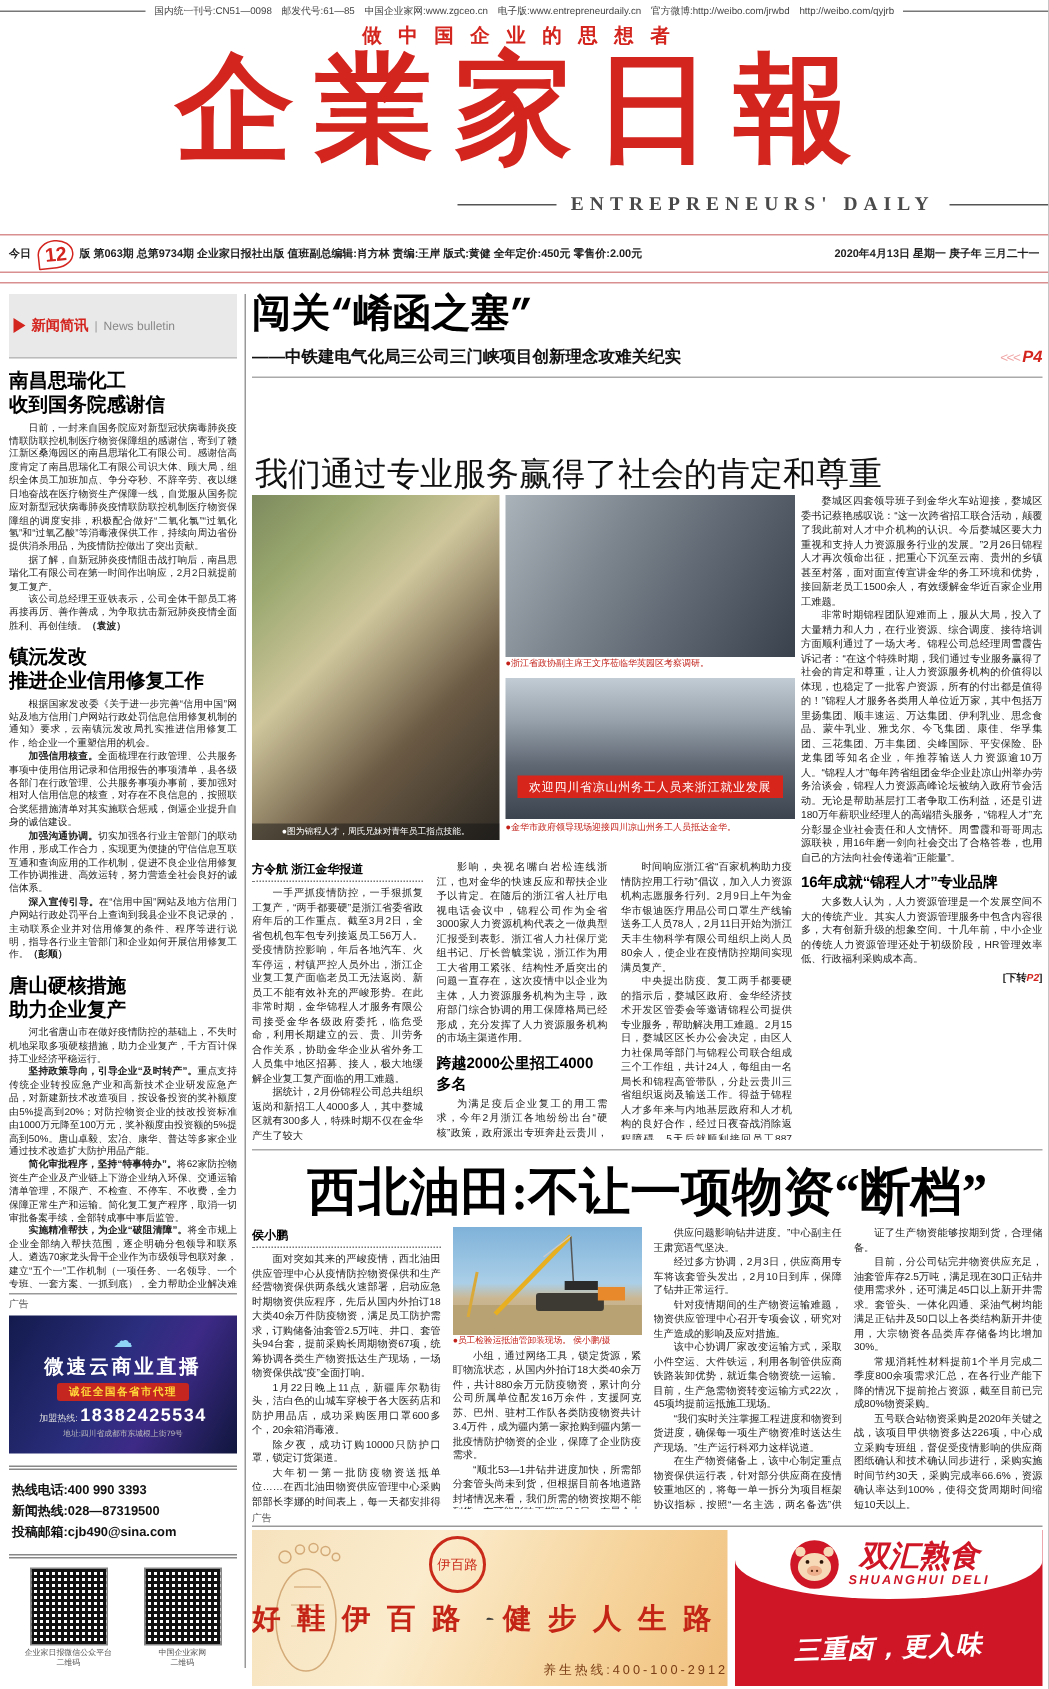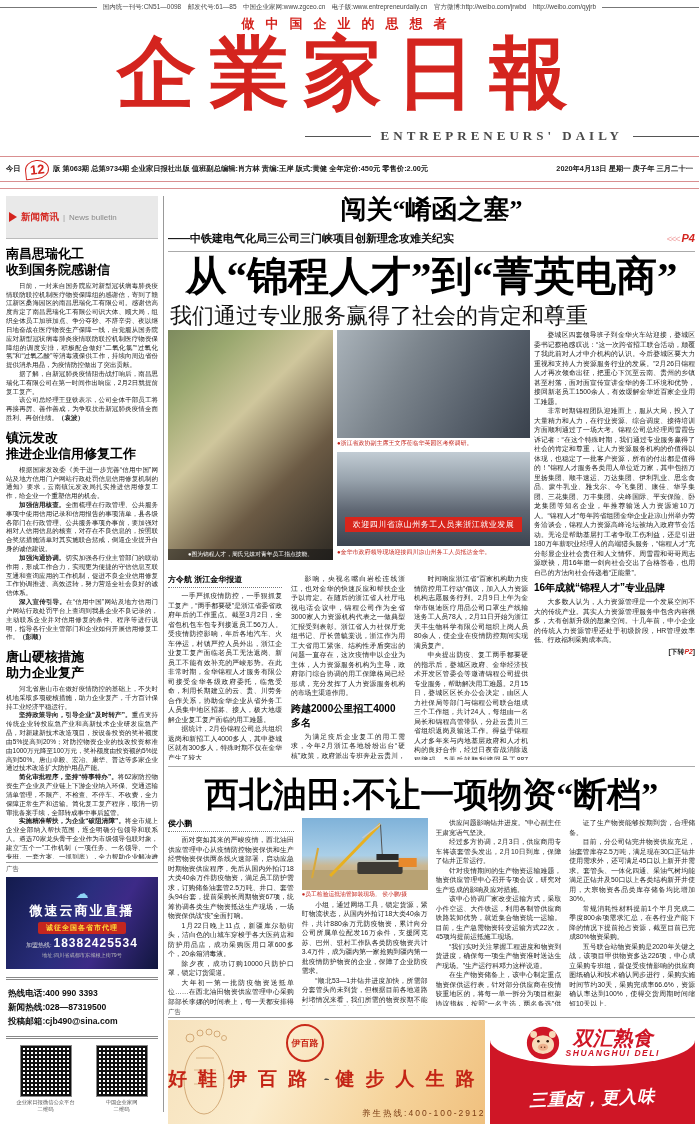--- a/index.html
+++ b/index.html
@@ -58,21 +58,21 @@
   .contact div{font-size:8.6px;font-weight:bold;color:#111;white-space:nowrap;}
   .qr-row{flex:1;display:flex;justify-content:space-around;align-items:flex-start;padding-top:6px;}
   .qr-item{display:flex;flex-direction:column;align-items:center;gap:2px;}
   .qr{width:50px;height:50px;border:1px solid #888;
       background-image:repeating-linear-gradient(0deg,#111 0 2px,transparent 2px 4px),
                        repeating-linear-gradient(90deg,#111 0 2px,#fff 2px 4px);}
   .qr-cap{font-size:5.3px;color:#555;text-align:center;white-space:pre-line;line-height:1.3;}
   
   .main{position:absolute;top:196px;left:168px;width:527px;height:930px;}
   .kicker{position:absolute;top:0;left:0;width:527px;}
-  .kicker .kt{font-family:Liberation Serif, serif;font-weight:900;font-size:26px;line-height:1.1;color:#000;text-align:center;}
+  .kicker .kt{font-family:Liberation Mono, monospace;font-weight:900;font-size:26px;line-height:1.1;color:#000;}
   .kicker .krow{display:flex;justify-content:space-between;align-items:baseline;margin-top:3px;}
   .kicker .ks{font-size:11px;font-weight:bold;color:#111;}
   .kicker .arrows{color:#f0a3a3;font-size:9px;letter-spacing:-1px;margin-right:2px;}
   .kicker .pnum{color:#d4241e;font-weight:bold;font-style:italic;font-size:11px;}
   .rule1{position:absolute;top:55px;left:0;width:527px;border-top:1px solid #aaa;}
   .h1{position:absolute;top:58px;left:0;width:527px;text-align:center;white-space:nowrap;
       font-family:"Liberation Serif","DejaVu Serif",serif;font-weight:900;font-size:41px;line-height:1.1;color:#000;}
   .sub1{position:absolute;top:105px;left:2px;width:527px;font-size:22px;font-weight:500;color:#111;white-space:nowrap;}
   
   .photorow{position:absolute;top:134px;left:0;width:362px;height:238px;}
@@ -109,21 +109,21 @@
          background:linear-gradient(180deg,#7fb2d9 0%,#aacfe8 52%,#cbb audio893 66%,#b5a07a 100%);
          background:linear-gradient(180deg,#7fb2d9 0%,#aacfe8 52%,#cbb893 66%,#b5a07a 100%);}
   .cap-s2{font-size:5.8px;color:#c22018;line-height:1.15;margin:1px 0 2px 0;}
   
   .adlabel-main{position:absolute;top:812px;left:0;width:527px;font-size:6.5px;color:#555;border-bottom:1px solid #999;
                 display:inline-block;}
   .adsrow{position:absolute;top:824px;left:0;width:527px;height:104px;display:flex;gap:5px;}
   .shoe-ad{position:relative;width:332px;height:104px;overflow:hidden;
            background:linear-gradient(115deg,#f6e2bd 0%,#fbeccd 35%,#f6d49c 70%,#f0c07e 100%);}
   .shoe-ad .seal{position:absolute;top:4px;left:118px;width:34px;height:34px;border:2px solid #c92a1a;border-radius:50%;
-                 color:#c92a1a;font-weight:bold;font-size:9px;display:flex;align-items:center;justify-content:center;
+                 color:#c92a1a;font-weight:normal;font-size:9px;display:flex;align-items:center;justify-content:center;
                  font-family:"Liberation Serif","DejaVu Serif",serif;letter-spacing:0;}
   .shoe-ad .slogan{position:absolute;top:46px;left:0;width:100%;display:flex;align-items:center;justify-content:center;gap:6px;
                    color:#c42415;font-weight:900;font-size:19px;font-family:"Liberation Serif","DejaVu Serif",serif;white-space:nowrap;}
   .shoe-ad .hot{position:absolute;bottom:4px;left:0;width:100%;text-align:right;color:#7a3c14;font-size:8.5px;letter-spacing:2px;}
   .foot-svg{position:absolute;top:2px;left:2px;opacity:.55;}
   .sh-ad{position:relative;width:214px;height:104px;background:#cf1626;overflow:hidden;font-style:italic;}
   .sh-band{position:absolute;top:0;left:0;width:100%;height:46px;background:#fff;border-radius:0 0 50% 50% / 0 0 26px 26px;
            display:flex;align-items:center;justify-content:center;gap:6px;}
   .sh-names{display:flex;flex-direction:column;align-items:center;line-height:1.05;}
   .sh-cn{color:#cf1626;font-weight:900;font-size:20px;font-family:"Liberation Serif","DejaVu Serif",serif;white-space:nowrap;}
@@ -243,21 +243,20 @@
       <div class="kt">闯关“崤函之塞”</div>
       <div class="krow">
         <div class="ks">——中铁建电气化局三公司三门峡项目创新理念攻难关纪实</div>
         <div>
           <span class="arrows">&lt;&lt;&lt;</span><span class="pnum">P4</span>
         </div>
       </div>
     </div>
     <div class="rule1"></div>
 
-    <div class="h1">从“锦程人才”到“菁英电商”</div>
     <div class="sub1">我们通过专业服务赢得了社会的肯定和尊重</div>
 
     <div class="photorow">
       <div class="ph ph1">
         <div class="cap">●图为锦程人才，周氏兄妹对青年员工指点技能。</div>
       </div>
       <div class="ph ph2"></div>
       <div class="cap-red cap2">●浙江省政协副主席王文序莅临华英园区考察调研。</div>
       <div class="ph ph3">
         <div class="banner">欢迎四川省凉山州务工人员来浙江就业发展</div>

